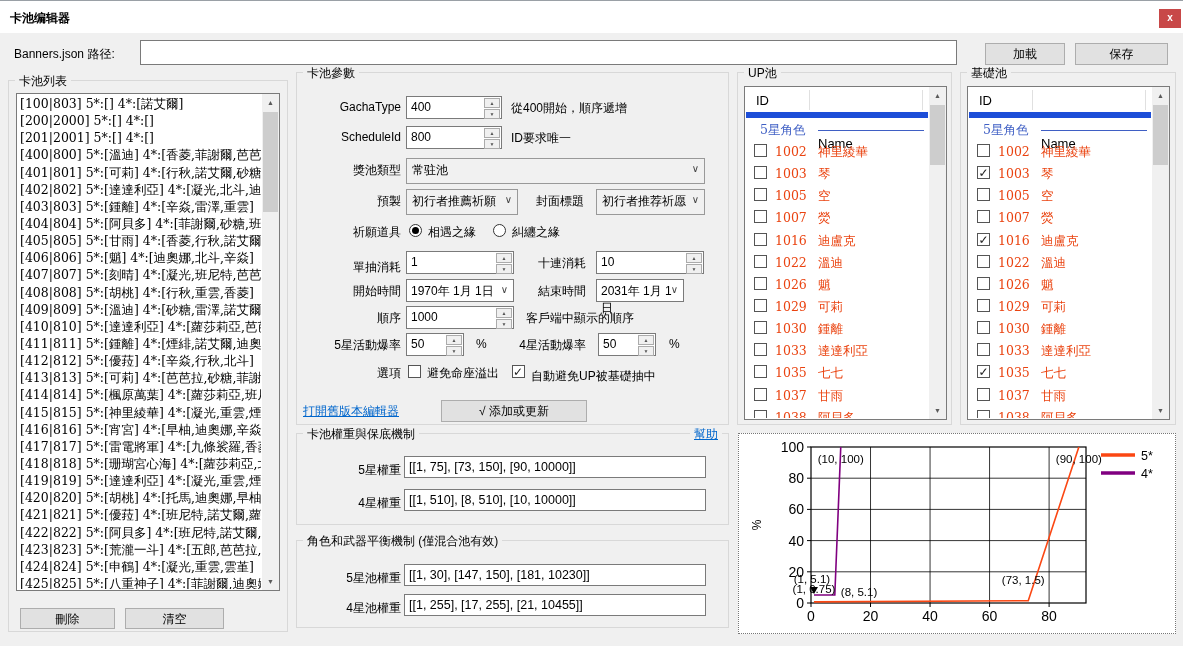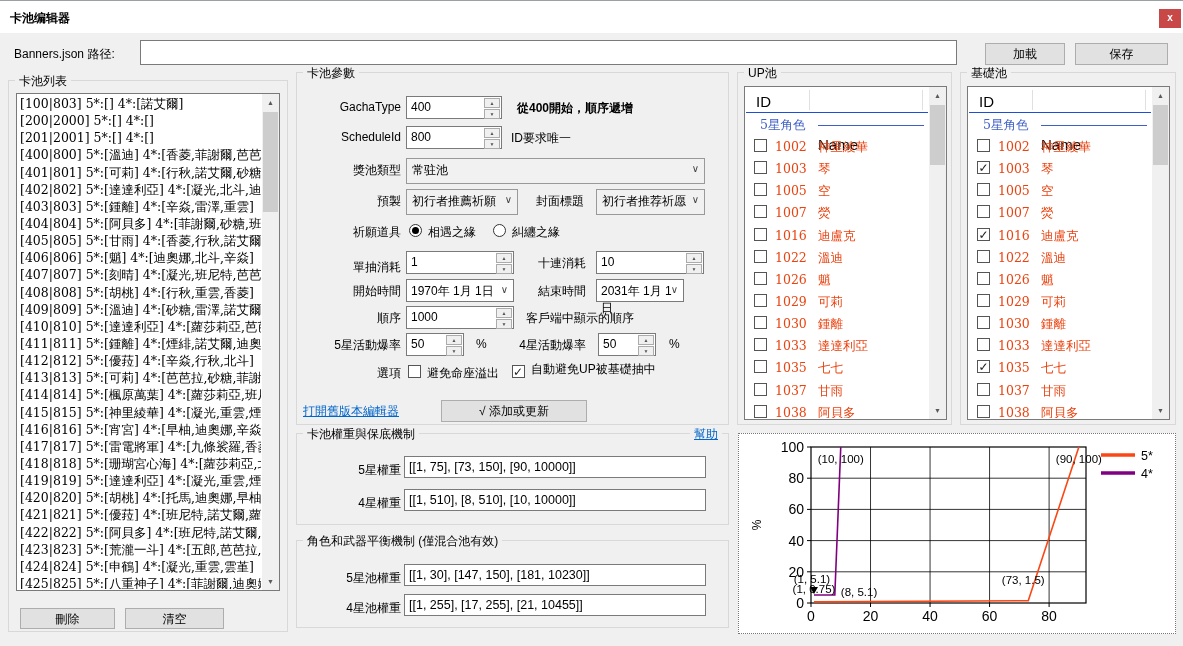--- a/index.html
+++ b/index.html
@@ -46,21 +46,21 @@
   .combo{position:absolute;height:26px;background:#f1f1f1;border:1px solid #999;box-sizing:border-box;}
   .comboval{position:absolute;left:5px;top:3px;white-space:nowrap;}
   .radio{position:absolute;width:13px;height:13px;border:1px solid #333;border-radius:50%;background:#fff;box-sizing:border-box;}
   .radio.on::after{content:'';position:absolute;left:2px;top:2px;right:2px;bottom:2px;background:#000;border-radius:50%;}
   .cbx{position:absolute;width:13px;height:13px;border:1px solid #555;background:#fff;box-sizing:border-box;}
   .cbx.on::after{content:'✓';position:absolute;left:0px;top:-1px;font-size:12px;color:#222;}
   .wtext{position:absolute;height:22px;border:1px solid #7a7a7a;box-sizing:border-box;background:#fff;font:12.5px "Liberation Sans",sans-serif;padding:0 4px;}
   
   .pool-list{position:absolute;left:6px;top:13px;background:#fff;border:1px solid #7a7a7a;box-sizing:border-box;width:203px;height:334px;}
   .pool-inner{position:absolute;left:1px;top:1px;right:18px;bottom:1px;overflow:hidden;}
-  .pool-header{position:relative;height:24px;border-bottom:1px solid #1d4ed8;font-size:15px;}
+  .pool-header{position:relative;height:24px;border-bottom:6px solid #1d4ed8;font-size:13px;}
   .pool-header .c1{position:absolute;left:10px;top:5px;}
   .pool-header .c2{position:absolute;left:72px;top:5px;margin-top:43px;}
   .pool-header .vsep{position:absolute;top:2px;bottom:2px;width:1px;background:#e0e0e0;}
   .pool-sep{position:relative;height:22px;color:var(--separator-blue);font-family:"DejaVu Serif",serif;font-size:12.5px;}
   .pool-sep span{position:absolute;left:14px;top:4px;}
   .pool-sep i{position:absolute;left:72px;right:4px;top:12px;height:1px;background:var(--separator-blue);}
   .pool-row{position:relative;height:22.15px;font-family:"DejaVu Serif",serif;font-size:12.5px;color:var(--row-orange);}
   .pool-row .cb{position:absolute;left:8px;top:4px;width:13px;height:13px;border:1px solid #555;background:#fff;box-sizing:border-box;color:#222;font-size:12px;line-height:12px;text-align:center;font-family:"Liberation Sans",sans-serif;}
   .pool-row .pid{position:absolute;left:29px;top:4px;}
   .pool-row .pname{position:absolute;left:72px;top:4px;white-space:nowrap;}
@@ -128,21 +128,21 @@
   <span class="group-title">卡池參數</span>
 
   <span class="plabel" style="top:27px;">GachaType</span>
   <div class="numfield" style="left:109px;top:23px;width:96px;">
     <span class="numval">400</span>
     <span class="spin">
         <b>▲</b>
         <b>▼</b>
       </span>
   </div>
-  <span class="hint" style="left:220px;top:27px;font-weight:bold;">從400開始，順序遞增</span>
+  <span class="hint" style="left:214px;top:27px;">從400開始，順序遞增</span>
 
   <span class="plabel" style="top:57px;">ScheduleId</span>
   <div class="numfield" style="left:109px;top:53px;width:96px;">
     <span class="numval">800</span>
     <span class="spin">
         <b>▲</b>
         <b>▼</b>
       </span>
   </div>
   <span class="hint" style="left:214px;top:57px;">ID要求唯一</span>
@@ -224,21 +224,21 @@
         <b>▲</b>
         <b>▼</b>
       </span>
   </div>
   <span class="ilabel" style="left:372px;top:264px;">%</span>
 
   <span class="plabel" style="top:292px;">選項</span>
   <span class="cbx" style="left:111px;top:292px;"></span>
   <span class="ilabel" style="left:130px;top:292px;">避免命座溢出</span>
   <span class="cbx on" style="left:215px;top:292px;"></span>
-  <span class="ilabel" style="left:234px;top:288px;">自動避免UP被基礎抽中</span>
+  <span class="ilabel" style="left:234px;top:295px;">自動避免UP被基礎抽中</span>
 
   <span class="ilabel link" style="left:6px;top:330px;">打開舊版本編輯器</span>
   <div class="btn" style="left:144px;top:327px;width:146px;height:22px;">√ 添加或更新</div>
 </div>
 
 <div class="group" style="left:296px;top:433px;width:433px;height:92px;">
   <span class="group-title">卡池權重與保底機制</span>
   <span class="group-title-right link">幫助</span>
   <span class="plabel" style="top:28px;">5星權重</span>
   <input class="wtext" style="left: 107px; top: 22px; width: 302px;" value="[[1, 75], [73, 150], [90, 10000]]">

